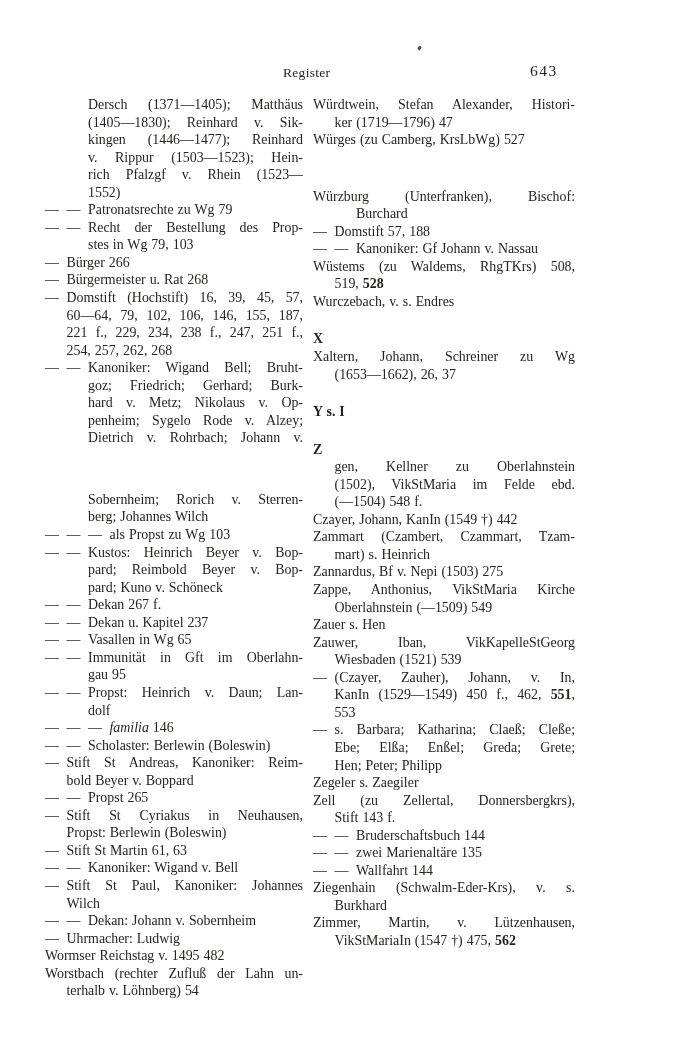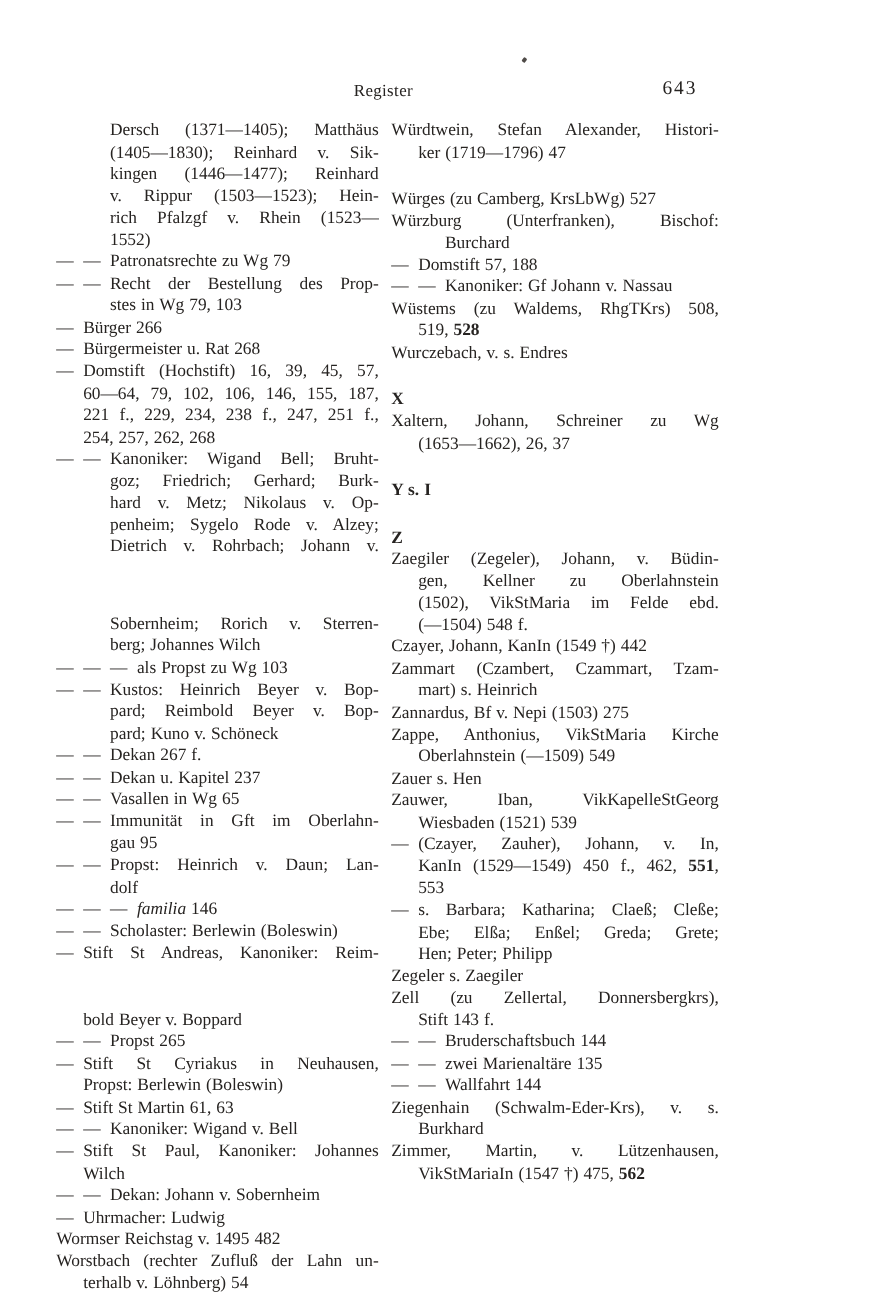--- a/index.html
+++ b/index.html
@@ -76,54 +76,53 @@
       <div class="line" style="padding-left: 43px;"><span class="dash" style="left: 0px;">—</span><span class="dash" style="left: 21.5px;">—</span>Dekan 267 f.</div>
       <div class="line" style="padding-left: 43px;"><span class="dash" style="left: 0px;">—</span><span class="dash" style="left: 21.5px;">—</span>Dekan u. Kapitel 237</div>
       <div class="line" style="padding-left: 43px;"><span class="dash" style="left: 0px;">—</span><span class="dash" style="left: 21.5px;">—</span>Vasallen in Wg 65</div>
       <div class="line just" style="padding-left: 43px;"><span class="dash" style="left: 0px;">—</span><span class="dash" style="left: 21.5px;">—</span>Immunität in Gft im Oberlahn-</div>
       <div class="line" style="padding-left: 43px;">gau 95</div>
       <div class="line just" style="padding-left: 43px;"><span class="dash" style="left: 0px;">—</span><span class="dash" style="left: 21.5px;">—</span>Propst: Heinrich v. Daun; Lan-</div>
       <div class="line" style="padding-left: 43px;">dolf</div>
       <div class="line" style="padding-left: 64.5px;"><span class="dash" style="left: 0px;">—</span><span class="dash" style="left: 21.5px;">—</span><span class="dash" style="left: 43px;">—</span><i>familia</i> 146</div>
       <div class="line" style="padding-left: 43px;"><span class="dash" style="left: 0px;">—</span><span class="dash" style="left: 21.5px;">—</span>Scholaster: Berlewin (Boleswin)</div>
       <div class="line just" style="padding-left: 21.5px;"><span class="dash" style="left: 0px;">—</span>Stift St Andreas, Kanoniker: Reim-</div>
-      <div class="line" style="padding-left: 21.5px; margin-top: 36px;">bold Beyer v. Boppard</div>
+      <div class="line" style="padding-left: 21.5px;">bold Beyer v. Boppard</div>
       <div class="line" style="padding-left: 43px;"><span class="dash" style="left: 0px;">—</span><span class="dash" style="left: 21.5px;">—</span>Propst 265</div>
       <div class="line just" style="padding-left: 21.5px;"><span class="dash" style="left: 0px;">—</span>Stift St Cyriakus in Neuhausen,</div>
       <div class="line" style="padding-left: 21.5px;">Propst: Berlewin (Boleswin)</div>
       <div class="line" style="padding-left: 21.5px;"><span class="dash" style="left: 0px;">—</span>Stift St Martin 61, 63</div>
       <div class="line" style="padding-left: 43px;"><span class="dash" style="left: 0px;">—</span><span class="dash" style="left: 21.5px;">—</span>Kanoniker: Wigand v. Bell</div>
       <div class="line just" style="padding-left: 21.5px;"><span class="dash" style="left: 0px;">—</span>Stift St Paul, Kanoniker: Johannes</div>
       <div class="line" style="padding-left: 21.5px;">Wilch</div>
       <div class="line" style="padding-left: 43px;"><span class="dash" style="left: 0px;">—</span><span class="dash" style="left: 21.5px;">—</span>Dekan: Johann v. Sobernheim</div>
       <div class="line" style="padding-left: 21.5px;"><span class="dash" style="left: 0px;">—</span>Uhrmacher: Ludwig</div>
       <div class="line" style="padding-left: 0px;">Wormser Reichstag v. 1495 482</div>
       <div class="line just" style="padding-left: 0px;">Worstbach (rechter Zufluß der Lahn un-</div>
       <div class="line" style="padding-left: 21.5px;">terhalb v. Löhnberg) 54</div>
     </div>
   <div class="col col-right" id="col-right">
       <div class="line just" style="padding-left: 0px;">Würdtwein, Stefan Alexander, Histori-</div>
       <div class="line" style="padding-left: 21.5px;">ker (1719—1796) 47</div>
-      <div class="line" style="padding-left: 0px; margin-top: 20px;">Würges (zu Camberg, KrsLbWg) 527</div>
-      <div class="line just" style="padding-left: 0px;">Würzburg (Unterfranken), Bischof:</div>
+      <div class="line" style="padding-left: 0px;">Würges (zu Camberg, KrsLbWg) 527</div>
+      <div class="line just" style="padding-left: 0px; margin-top: 39px;">Würzburg (Unterfranken), Bischof:</div>
       <div class="line" style="padding-left: 43px;">Burchard</div>
       <div class="line" style="padding-left: 21.5px;"><span class="dash" style="left: 0px;">—</span>Domstift 57, 188</div>
       <div class="line" style="padding-left: 43px;"><span class="dash" style="left: 0px;">—</span><span class="dash" style="left: 21.5px;">—</span>Kanoniker: Gf Johann v. Nassau</div>
       <div class="line just" style="padding-left: 0px;">Wüstems (zu Waldems, RhgTKrs) 508,</div>
       <div class="line" style="padding-left: 21.5px;">519, <b>528</b></div>
       <div class="line" style="padding-left: 0px;">Wurczebach, v. s. Endres</div>
       <div class="line blank" style="padding-left: 0px;"></div>
       <div class="line" style="padding-left: 0px;"><b>X</b></div>
       <div class="line just" style="padding-left: 0px;">Xaltern, Johann, Schreiner zu Wg</div>
       <div class="line" style="padding-left: 21.5px;">(1653—1662), 26, 37</div>
       <div class="line blank" style="padding-left: 0px;"></div>
       <div class="line" style="padding-left: 0px;"><b>Y s. I</b></div>
       <div class="line blank" style="padding-left: 0px;"></div>
       <div class="line" style="padding-left: 0px;"><b>Z</b></div>
-      <div class="line just" style="padding-left: 0px;">Zaegiler (Zegeler), Johann, v. Büdin-</div>
       <div class="line just" style="padding-left: 21.5px;">gen, Kellner zu Oberlahnstein</div>
       <div class="line just" style="padding-left: 21.5px;">(1502), VikStMaria im Felde ebd.</div>
       <div class="line" style="padding-left: 21.5px;">(—1504) 548 f.</div>
       <div class="line" style="padding-left: 0px;">Czayer, Johann, KanIn (1549 †) 442</div>
       <div class="line just" style="padding-left: 0px;">Zammart (Czambert, Czammart, Tzam-</div>
       <div class="line" style="padding-left: 21.5px;">mart) s. Heinrich</div>
       <div class="line" style="padding-left: 0px;">Zannardus, Bf v. Nepi (1503) 275</div>
       <div class="line just" style="padding-left: 0px;">Zappe, Anthonius, VikStMaria Kirche</div>
       <div class="line" style="padding-left: 21.5px;">Oberlahnstein (—1509) 549</div>
       <div class="line" style="padding-left: 0px;">Zauer s. Hen</div>

